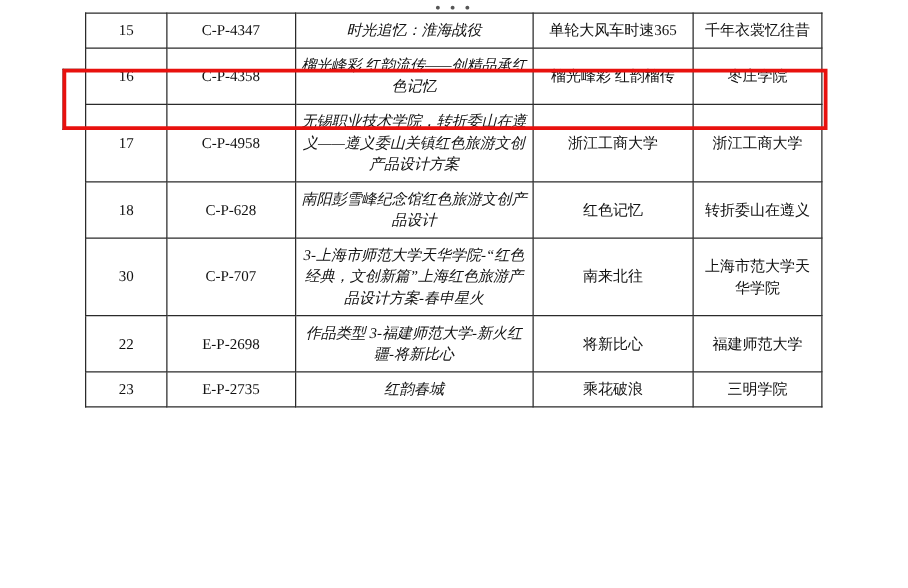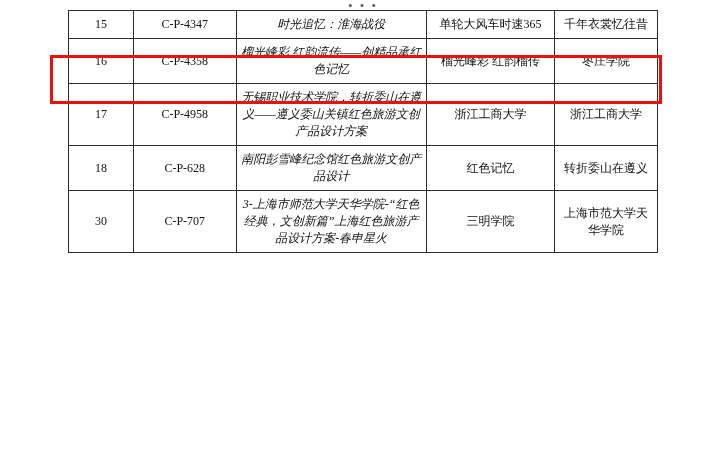--- a/index.html
+++ b/index.html
@@ -136,22 +136,36 @@
           <td class="num">18</td>
           <td class="code">C-P-628</td>
           <td class="title">南阳彭雪峰纪念馆红色旅游文创产品设计</td>
           <td class="work">红色记忆</td>
           <td class="org">转折委山在遵义</td>
         </tr>
         <tr>
           <td class="num">30</td>
           <td class="code">C-P-707</td>
           <td class="title">3-上海市师范大学天华学院-“红色经典，文创新篇”上海红色旅游产品设计方案-春申星火</td>
-          <td class="work">三明学院</td>
+          <td class="work">南来北往</td>
           <td class="org">上海市范大学天华学院</td>
+        </tr>
+        <tr>
+          <td class="num">22</td>
+          <td class="code">E-P-2698</td>
+          <td class="title">作品类型 3-福建师范大学-新火红疆-将新比心</td>
+          <td class="work">将新比心</td>
+          <td class="org">福建师范大学</td>
+        </tr>
+        <tr>
+          <td class="num">23</td>
+          <td class="code">E-P-2735</td>
+          <td class="title">红韵春城</td>
+          <td class="work">乘花破浪</td>
+          <td class="org">三明学院</td>
         </tr>
       </tbody>
     </table>
   </div>
 
   <div class="row-extra-left"></div>
   <div class="highlight-box"></div>
 
 </div>
 

